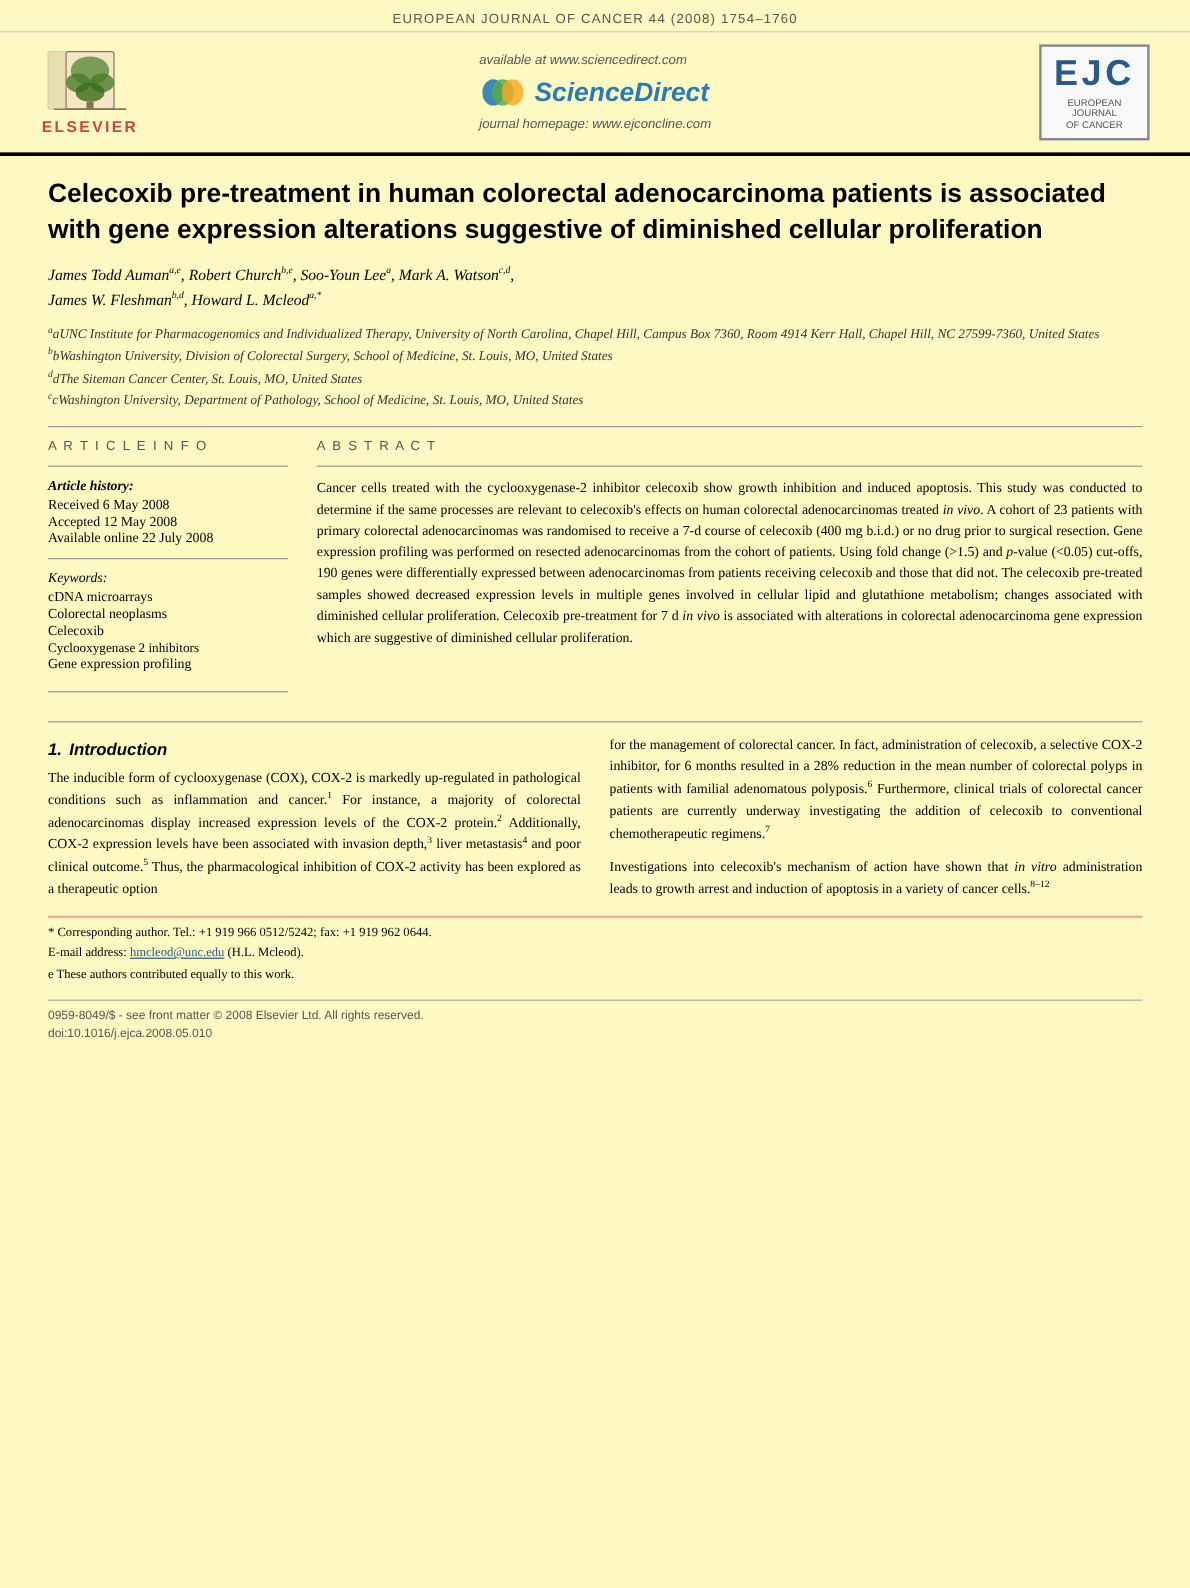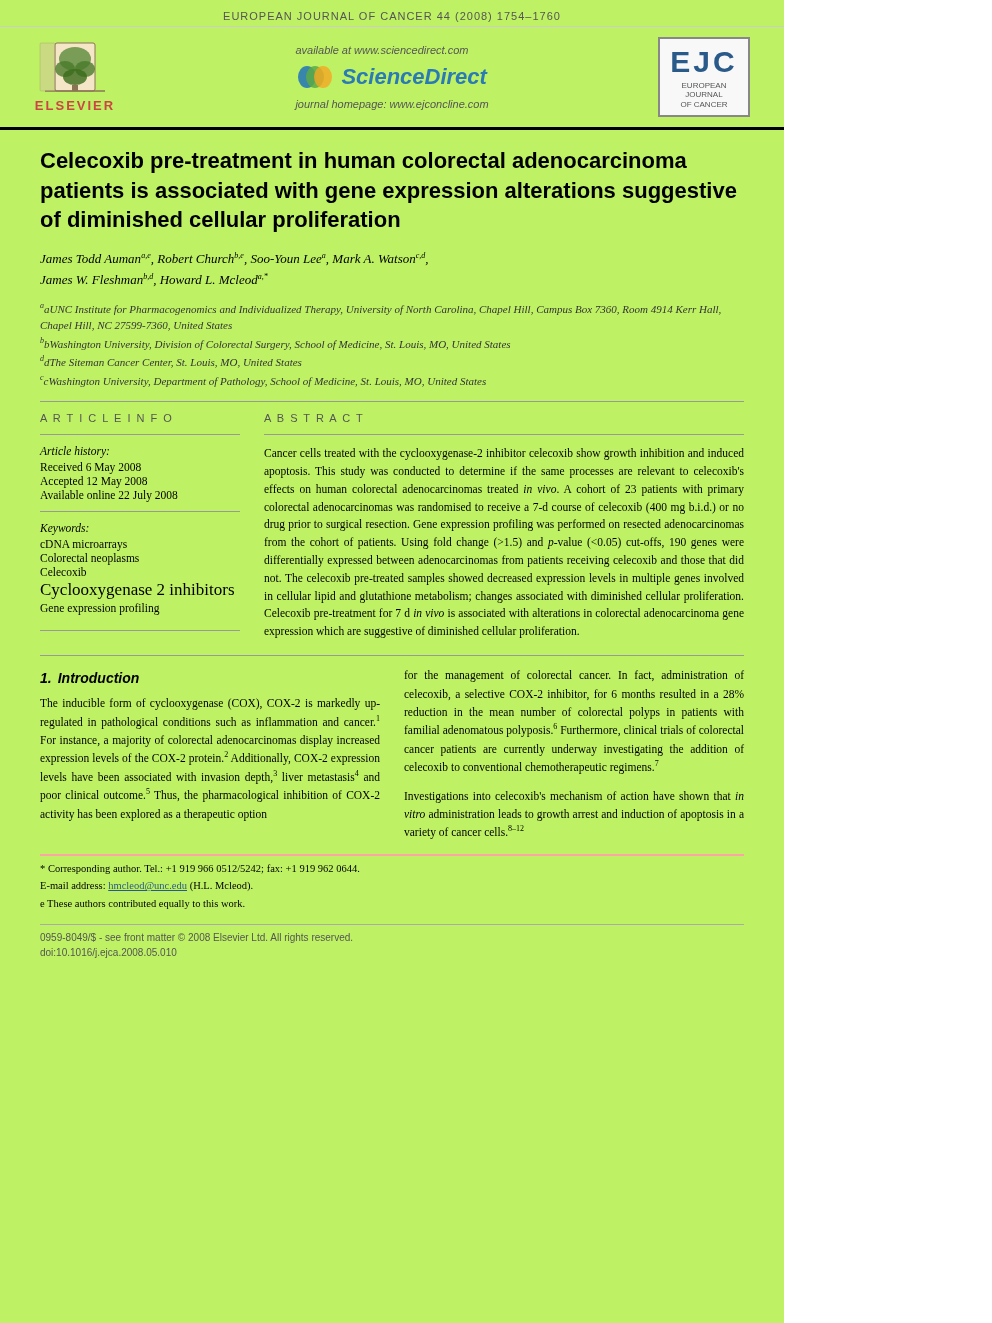--- a/index.html
+++ b/index.html
@@ -5,23 +5,23 @@
     * { margin: 0; padding: 0; box-sizing: border-box; }
     body {
       background: #fff;
       font-family: 'Times New Roman', Times, serif;
       width: 992px;
       min-height: 1323px;
       color: #000;
       font-size: 13px;
     }
     .page {
-      width: 784px;
+      width: 992px;
       min-height: 1323px;
-      background: #bef264;
+      background: #fef9c3;
       padding: 0;
     }
     
     .journal-header {
       text-align: center;
       font-size: 11px;
       color: #555;
       padding: 10px 0 4px 0;
       letter-spacing: 1px;
       font-family: Arial, sans-serif;
@@ -313,31 +313,31 @@
       <p><sup>c</sup><span>cWashington University, Department of Pathology, School of Medicine, St. Louis, MO, United States</span></p>
     </div>
 
     <hr class="section-divider">
 
     <div class="two-column">
 
       <div class="article-info">
         <div class="section-title">A R T I C L E   I N F O</div>
         <hr class="section-divider">
-        <div class="history-label" style="font-style:italic;font-size:11.5px;margin-bottom:4px;">Article history:</div>
+        <div class="history-label" style="font-style:italic;font-size:11.5px;margin-bottom:4px;font-weight:bold;">Article history:</div>
         <div class="history-item" style="font-size:11.5px;margin-bottom:2px;">Received 6 May 2008</div>
         <div class="history-item" style="font-size:11.5px;margin-bottom:2px;">Accepted 12 May 2008</div>
         <div class="history-item" style="font-size:11.5px;margin-bottom:10px;">Available online 22 July 2008</div>
         <hr class="section-divider">
         <div class="keywords-section">
           <div class="kw-label" style="font-style:italic;font-size:11.5px;margin-bottom:4px;">Keywords:</div>
           <div class="kw-item" style="font-size:11.5px;margin-bottom:2px;">cDNA microarrays</div>
           <div class="kw-item" style="font-size:11.5px;margin-bottom:2px;">Colorectal neoplasms</div>
           <div class="kw-item" style="font-size:11.5px;margin-bottom:2px;">Celecoxib</div>
-          <div class="kw-item" style="font-size:17px;margin-bottom:2px;">Cyclooxygenase 2 inhibitors</div>
+          <div class="kw-item" style="font-size:11px;margin-bottom:2px;">Cyclooxygenase 2 inhibitors</div>
           <div class="kw-item" style="font-size:11.5px;margin-bottom:2px;">Gene expression profiling</div>
         </div>
         <hr class="section-divider" style="margin-top:16px;">
       </div>
 
       <div class="abstract-col">
         <div class="section-title">A B S T R A C T</div>
         <hr class="section-divider">
         <div class="abstract-text">
           Cancer cells treated with the cyclooxygenase-2 inhibitor celecoxib show growth inhibition and induced apoptosis. This study was conducted to determine if the same processes are relevant to celecoxib's effects on human colorectal adenocarcinomas treated <span class="italic">in vivo</span>. A cohort of 23 patients with primary colorectal adenocarcinomas was randomised to receive a 7-d course of celecoxib (400 mg b.i.d.) or no drug prior to surgical resection. Gene expression profiling was performed on resected adenocarcinomas from the cohort of patients. Using fold change (&gt;1.5) and <span class="italic">p</span>-value (&lt;0.05) cut-offs, 190 genes were differentially expressed between adenocarcinomas from patients receiving celecoxib and those that did not. The celecoxib pre-treated samples showed decreased expression levels in multiple genes involved in cellular lipid and glutathione metabolism; changes associated with diminished cellular proliferation. Celecoxib pre-treatment for 7 d <span class="italic">in vivo</span> is associated with alterations in colorectal adenocarcinoma gene expression which are suggestive of diminished cellular proliferation.

